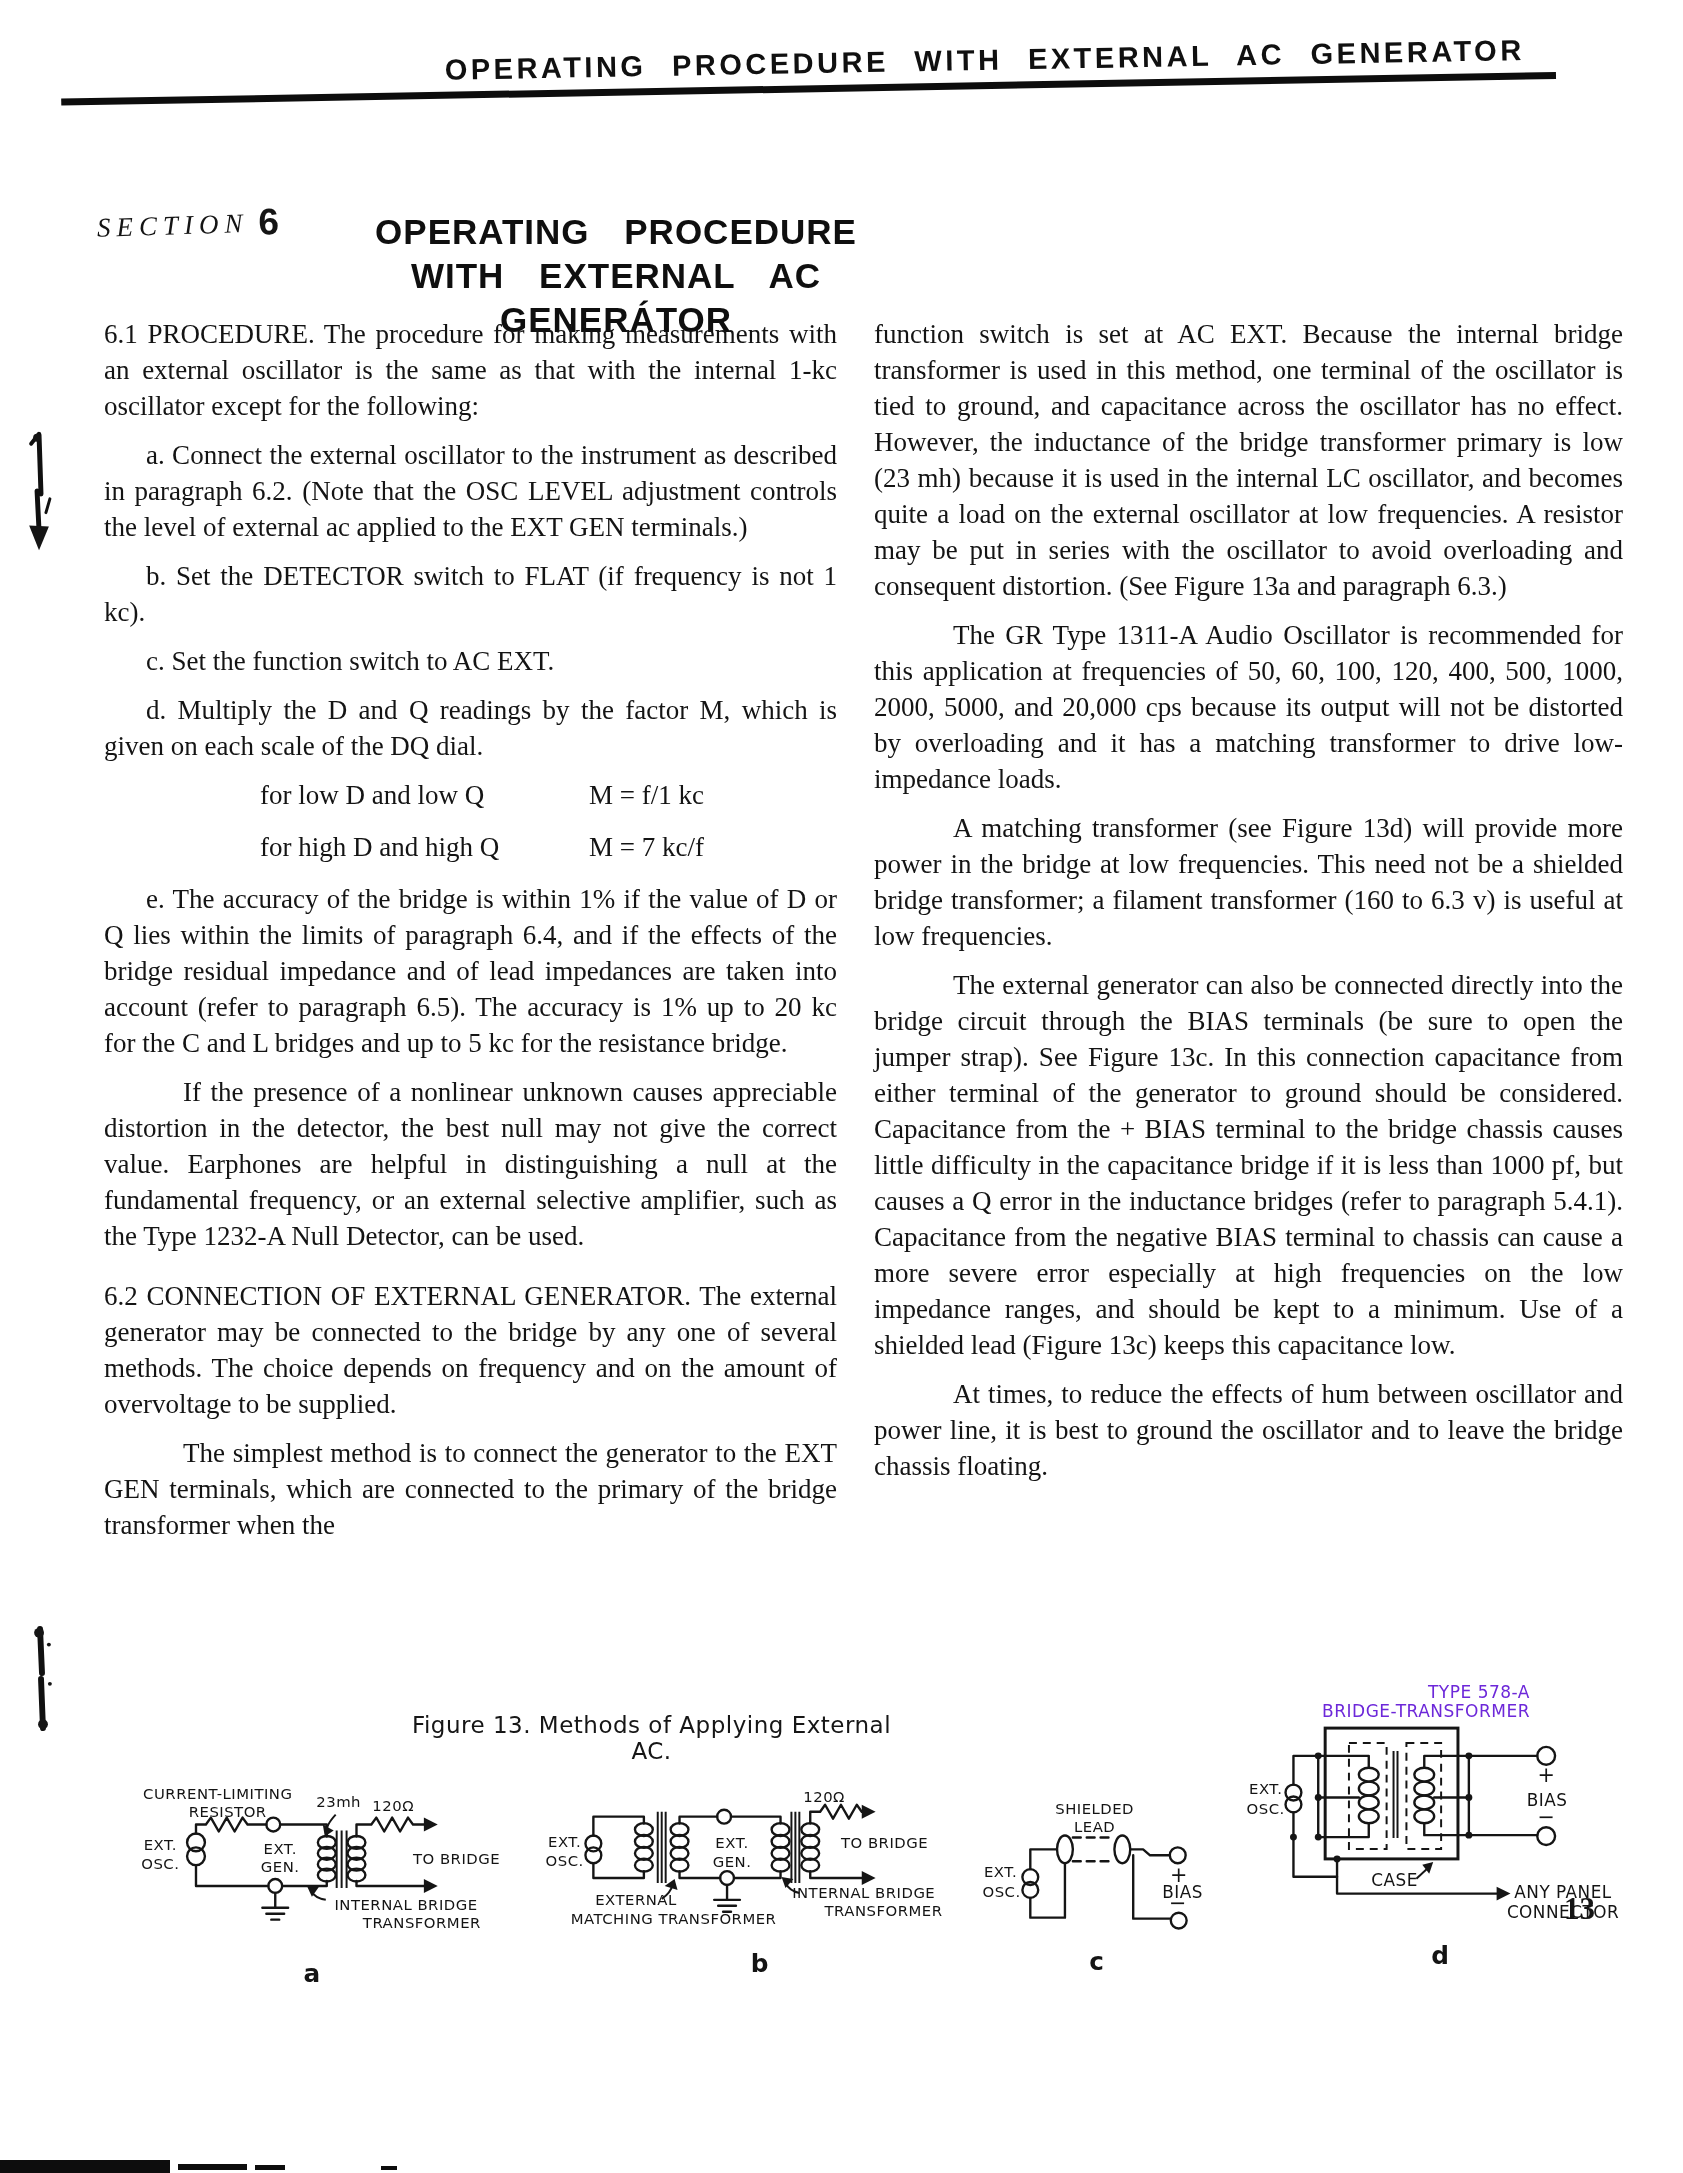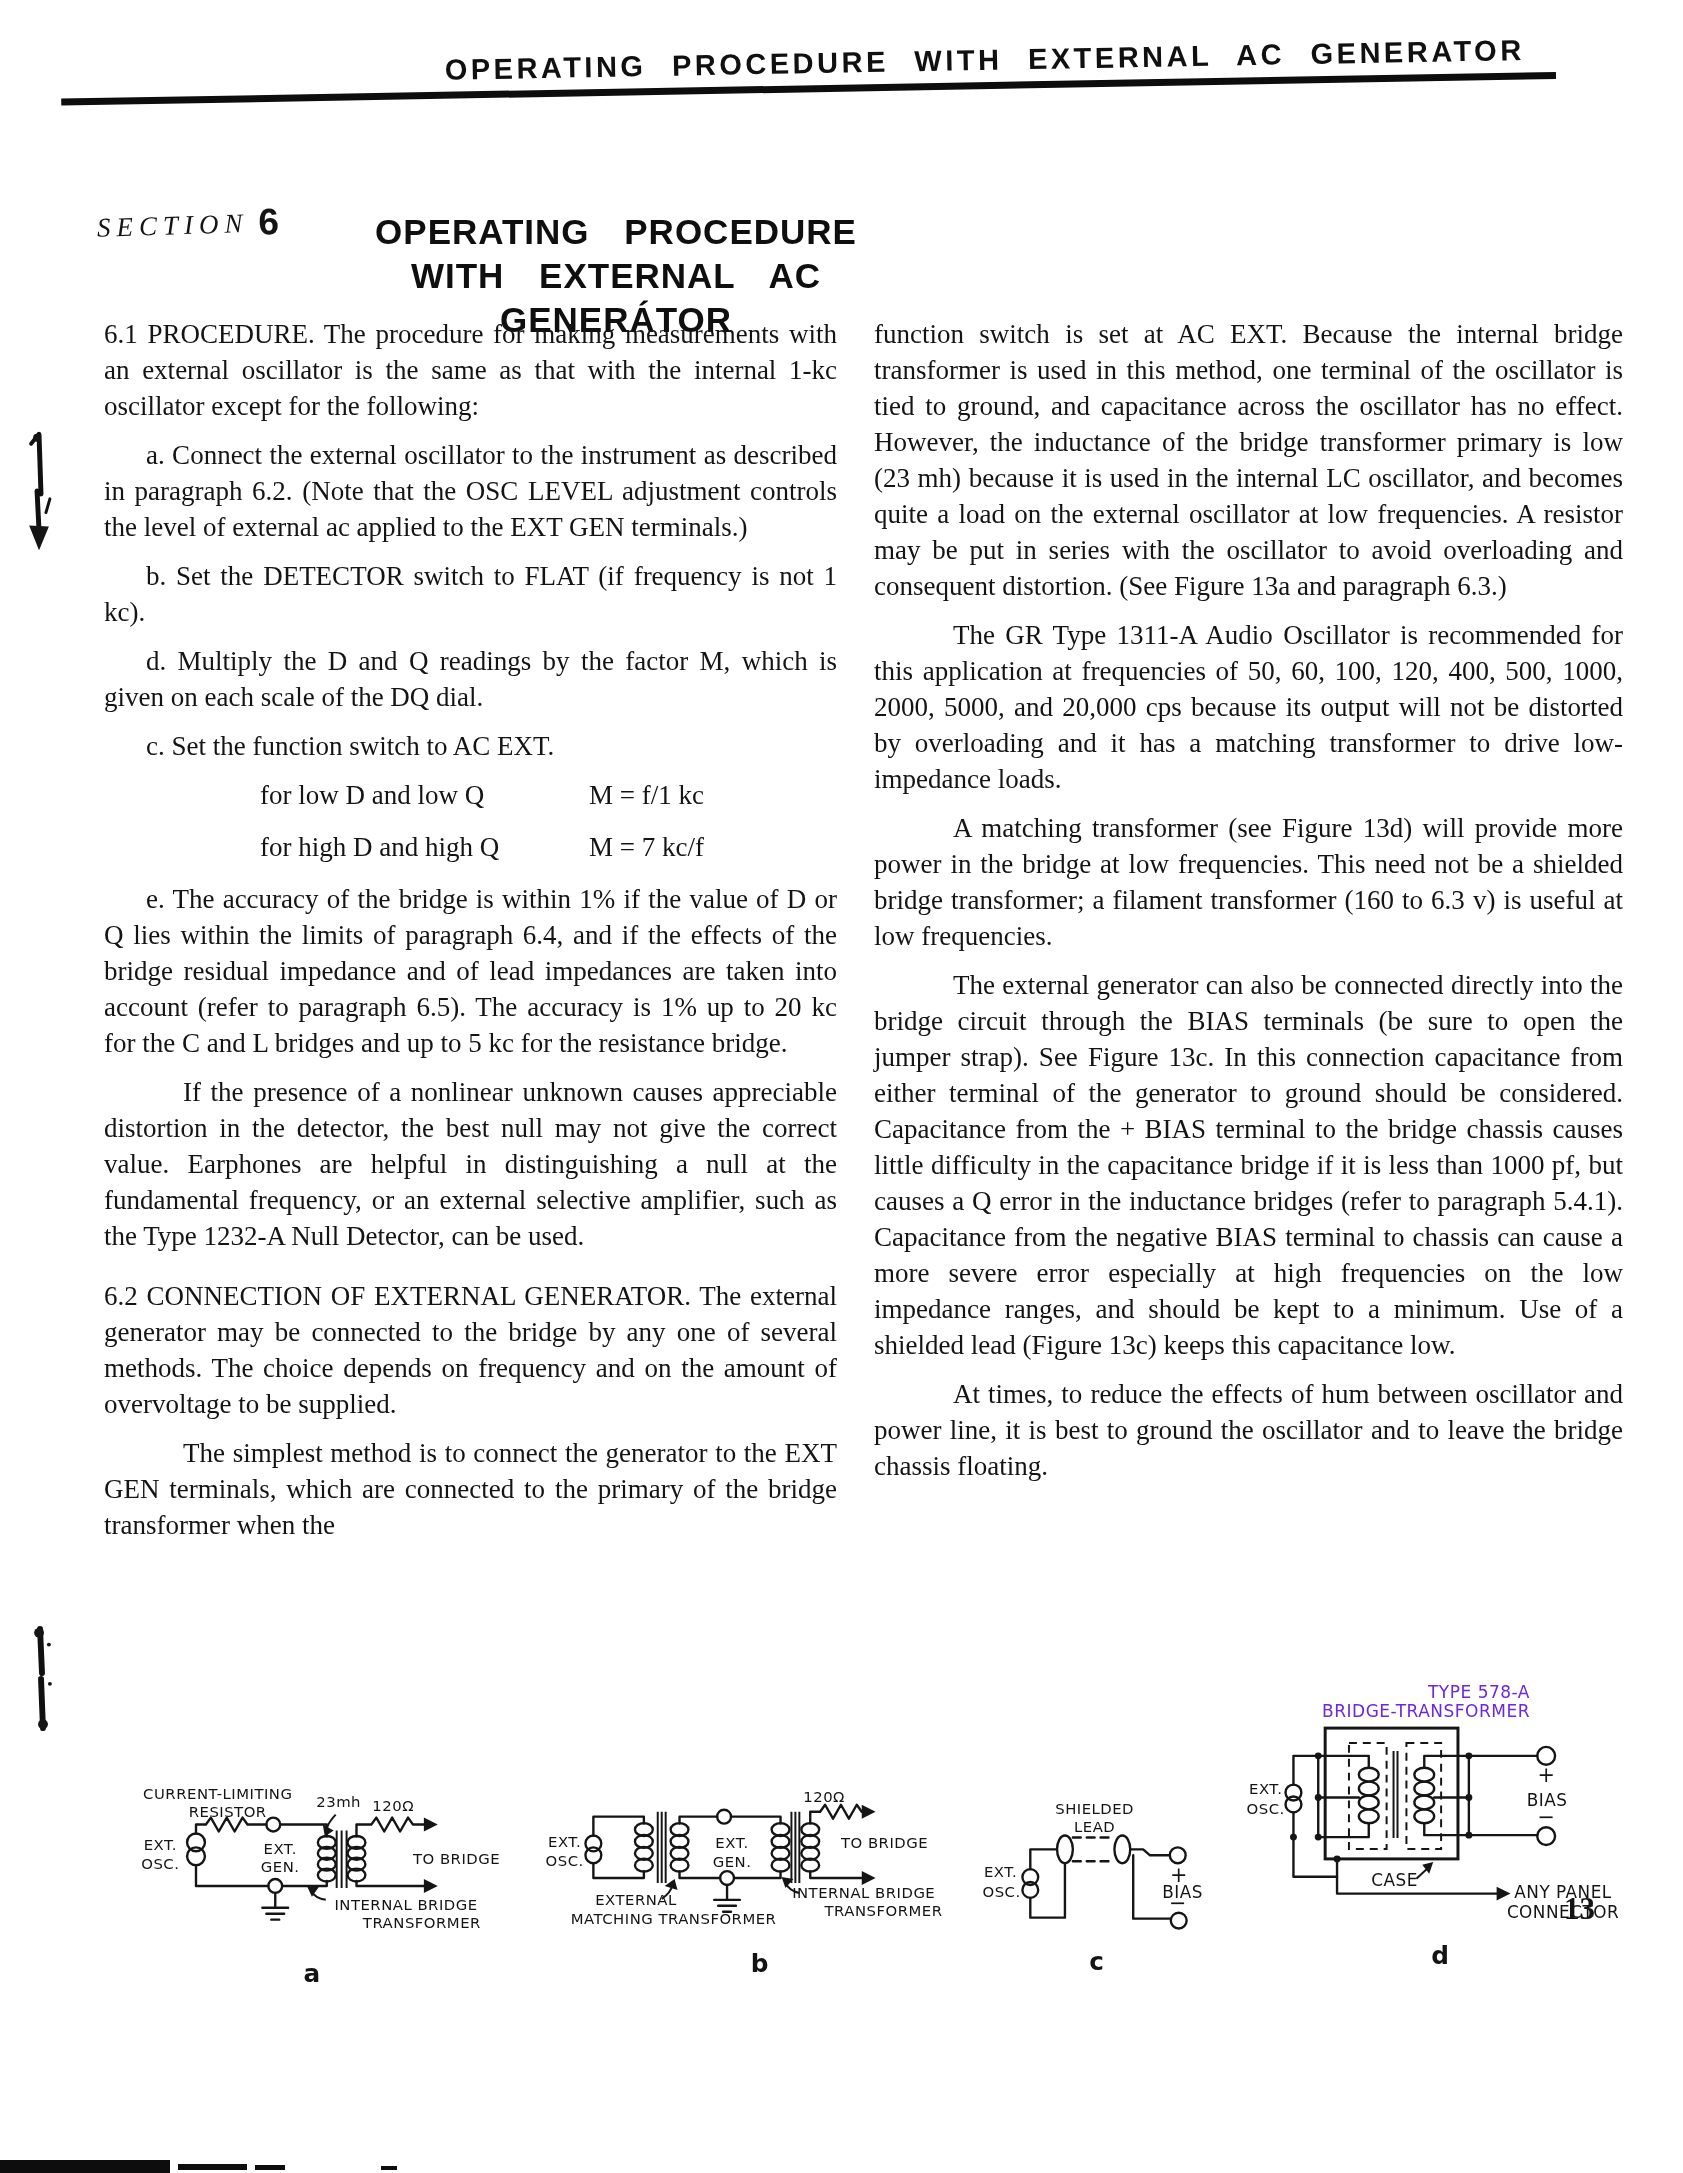--- a/index.html
+++ b/index.html
@@ -96,42 +96,43 @@
   <svg class="mark" style="left:30px; top:1675px;" width="24" height="61" viewBox="0 0 24 62">
     <path class="mk" d="M11,4 L13,54" stroke-width="6"></path>
     <circle class="fillk" cx="13" cy="50" r="5"></circle>
     <circle class="fillk" cx="20" cy="9" r="2"></circle>
   </svg>
 
   <div class="col" id="colL">
     <p>6.1 PROCEDURE. The procedure for making measurements with an external oscillator is the same as that with the internal 1-kc oscillator except for the following:</p>
     <p class="ind1">a. Connect the external oscillator to the instrument as described in paragraph 6.2. (Note that the OSC LEVEL adjustment controls the level of external ac applied to the EXT GEN terminals.)</p>
     <p class="ind1">b. Set the DETECTOR switch to FLAT (if frequency is not 1 kc).</p>
+    <p class="ind1">c. Set the function switch to AC EXT.</p>
     <p class="ind1">d. Multiply the D and Q readings by the factor M, which is given on each scale of the DQ dial.</p>
-    <p class="ind1">c. Set the function switch to AC EXT.</p>
     <div class="formula">
       <span class="f-cond">for low D and low Q</span><span>M = f/1 kc</span>
     </div>
     <div class="formula">
       <span class="f-cond">for high D and high Q</span><span>M = 7 kc/f</span>
     </div>
     <p class="ind1">e. The accuracy of the bridge is within 1% if the value of D or Q lies within the limits of paragraph 6.4, and if the effects of the bridge residual impedance and of lead impedances are taken into account (refer to paragraph 6.5). The accuracy is 1% up to 20 kc for the C and L bridges and up to 5 kc for the resistance bridge.</p>
     <p class="ind2">If the presence of a nonlinear unknown causes appreciable distortion in the detector, the best null may not give the correct value. Earphones are helpful in distinguishing a null at the fundamental frequency, or an external selective amplifier, such as the Type 1232-A Null Detector, can be used.</p>
     <p class="mt24">6.2 CONNECTION OF EXTERNAL GENERATOR. The external generator may be connected to the bridge by any one of several methods. The choice depends on frequency and on the amount of overvoltage to be supplied.</p>
     <p class="ind2">The simplest method is to connect the generator to the EXT GEN terminals, which are connected to the primary of the bridge transformer when the</p>
   </div>
 
   <div class="col" id="colR">
     <p>function switch is set at AC EXT. Because the internal bridge transformer is used in this method, one terminal of the oscillator is tied to ground, and capacitance across the oscillator has no effect. However, the inductance of the bridge transformer primary is low (23 mh) because it is used in the internal LC oscillator, and becomes quite a load on the external oscillator at low frequencies. A resistor may be put in series with the oscillator to avoid overloading and consequent distortion. (See Figure 13a and paragraph 6.3.)</p>
     <p class="ind2">The GR Type 1311-A Audio Oscillator is recommended for this application at frequencies of 50, 60, 100, 120, 400, 500, 1000, 2000, 5000, and 20,000 cps because its output will not be distorted by overloading and it has a matching transformer to drive low-impedance loads.</p>
     <p class="ind2">A matching transformer (see Figure 13d) will provide more power in the bridge at low frequencies. This need not be a shielded bridge transformer; a filament transformer (160 to 6.3 v) is useful at low frequencies.</p>
     <p class="ind2">The external generator can also be connected directly into the bridge circuit through the BIAS terminals (be sure to open the jumper strap). See Figure 13c. In this connection capacitance from either terminal of the generator to ground should be considered. Capacitance from the + BIAS terminal to the bridge chassis causes little difficulty in the capacitance bridge if it is less than 1000 pf, but causes a Q error in the inductance bridges (refer to paragraph 5.4.1). Capacitance from the negative BIAS terminal to chassis can cause a more severe error especially at high frequencies on the low impedance ranges, and should be kept to a minimum. Use of a shielded lead (Figure 13c) keeps this capacitance low.</p>
     <p class="ind2">At times, to reduce the effects of hum between oscillator and power line, it is best to ground the oscillator and to leave the bridge chassis floating.</p>
   </div>
 
+  <div class="figcap">Figure 13.  Methods of Applying External AC.</div>
   <div class="typelabel">
     <div>TYPE 578-A</div>
     <div>BRIDGE-TRANSFORMER</div>
   </div>
 
   <svg class="diagram" style="left:89px; top:1777px;" width="426" height="213" viewBox="0 0 430 215" xmlns="http://www.w3.org/2000/svg">
     <text class="dl" x="130" y="22">CURRENT-LIMITING</text>
     <text class="dl" x="140" y="40">RESISTOR</text>
     <text class="dl" x="252" y="30">23mh</text>
     <text class="dl" x="307" y="34">120Ω</text>

